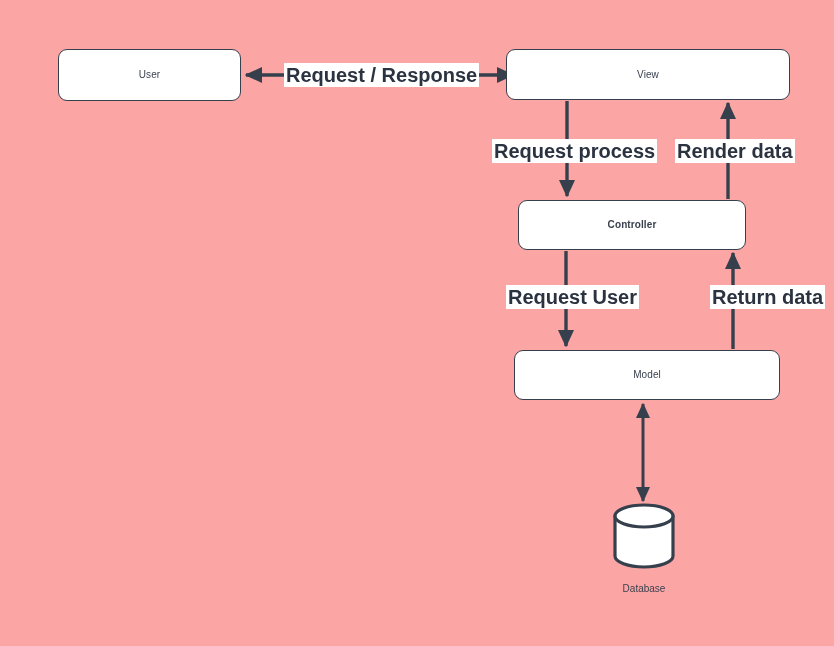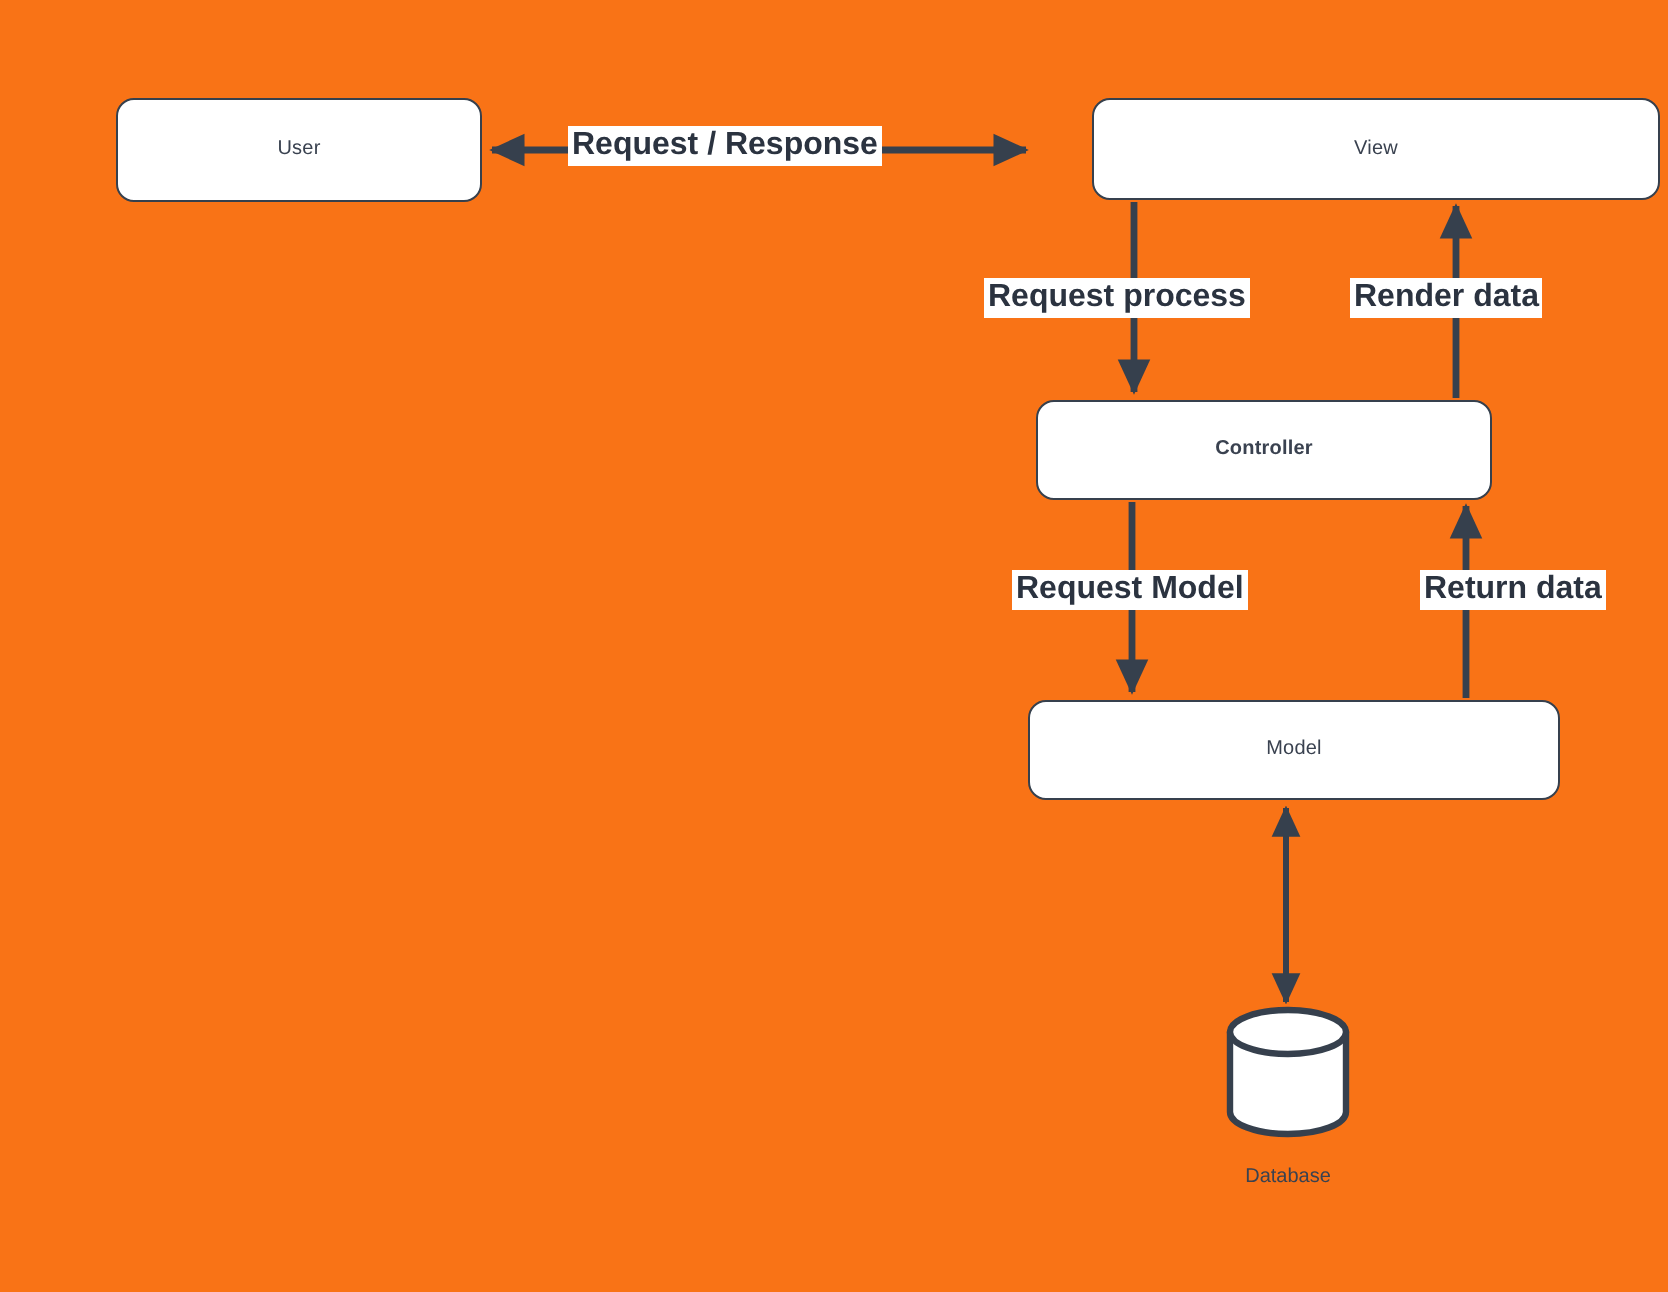--- a/index.html
+++ b/index.html
@@ -11,21 +11,21 @@
   body {
     font-family: "Liberation Sans", sans-serif;
     width: 834px;
     height: 646px;
     overflow: hidden;
   }
   #canvas {
     position: relative;
     width: 834px;
     height: 646px;
-    background: #f97316;
+    background: #fca5a5;
   }
   #diagram-svg {
     position: absolute;
     left: 0;
     top: 0;
     width: 834px;
     height: 646px;
   }
   .node-box {
     position: absolute;
@@ -41,39 +41,39 @@
     font-family: "Liberation Sans", sans-serif;
     letter-spacing: 0.1px;
     line-height: 1;
   }
   .node-label {
     pointer-events: none;
   }
   .edge-label {
     position: absolute;
     color: #2b3340;
-    font-size: 16px;
+    font-size: 20px;
     font-weight: bold;
     font-family: "Liberation Sans", sans-serif;
     background: #ffffff;
     white-space: nowrap;
     line-height: 1;
     padding: 2px 2px;
   }
   .db-caption {
     position: absolute;
     color: #3a4250;
     font-size: 10px;
     font-family: Liberation Sans, sans-serif;
     white-space: nowrap;
     text-align: center;
     line-height: 1;
   }
   #user-box   { left: 58px;  top: 49px;  width: 183px; height: 52px; }
-  #view-box   { left: 546px; top: 49px;  width: 284px; height: 51px; }
+  #view-box   { left: 506px; top: 49px;  width: 284px; height: 51px; }
   #ctrl-box   { left: 518px; top: 200px; width: 228px; height: 50px; font-weight: bold; }
   #model-box  { left: 514px; top: 350px; width: 266px; height: 50px; }
 
   #label-request-response { left: 284px; top: 63px; }
   #label-request-process  { left: 492px; top: 139px; }
   #label-render-view      { left: 675px; top: 139px; }
   #label-request-data     { left: 506px; top: 285px; }
   #label-return-data      { left: 681px; top: 285px; margin-left: 29px; }
 
   #db-caption { left: 594px; top: 584px; width: 100px; }
@@ -126,19 +126,19 @@
   <div id="model-box" class="node-box">
     <span class="node-label">Model</span>
   </div>
 
   <div id="label-request-response" class="edge-label">Request / Response</div>
 
   <div id="label-request-process" class="edge-label">Request process</div>
 
   <div id="label-render-view" class="edge-label">Render data</div>
 
-  <div id="label-request-data" class="edge-label">Request Model</div>
+  <div id="label-request-data" class="edge-label">Request User</div>
 
   <div id="label-return-data" class="edge-label">Return data</div>
 
   <div id="db-caption" class="db-caption">Database</div>
 
 </div>
 
 </body></html>

